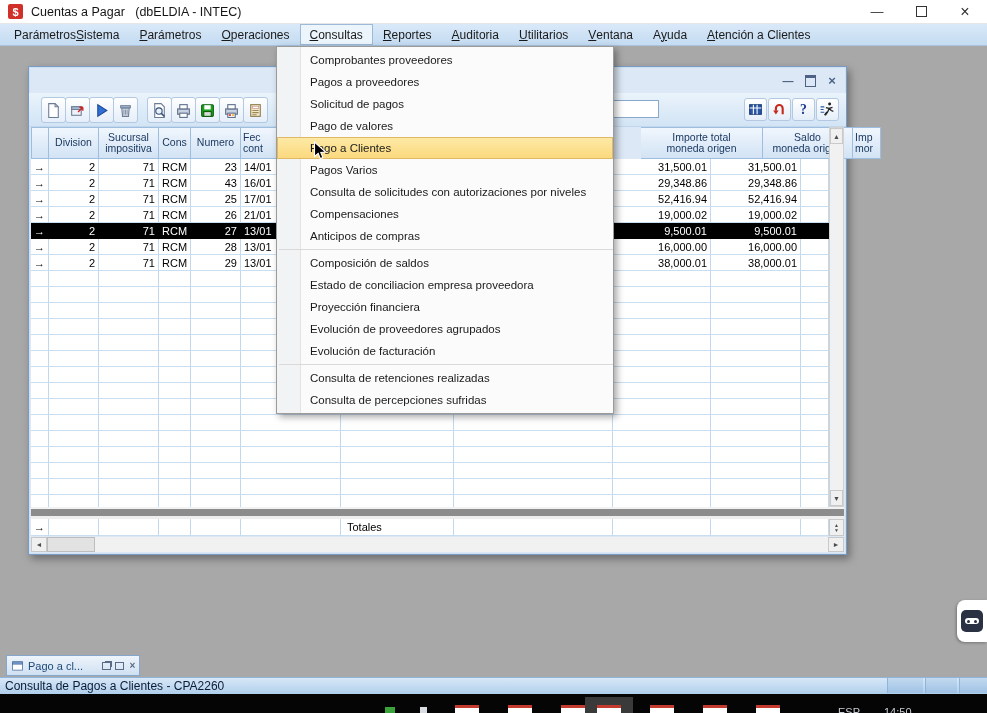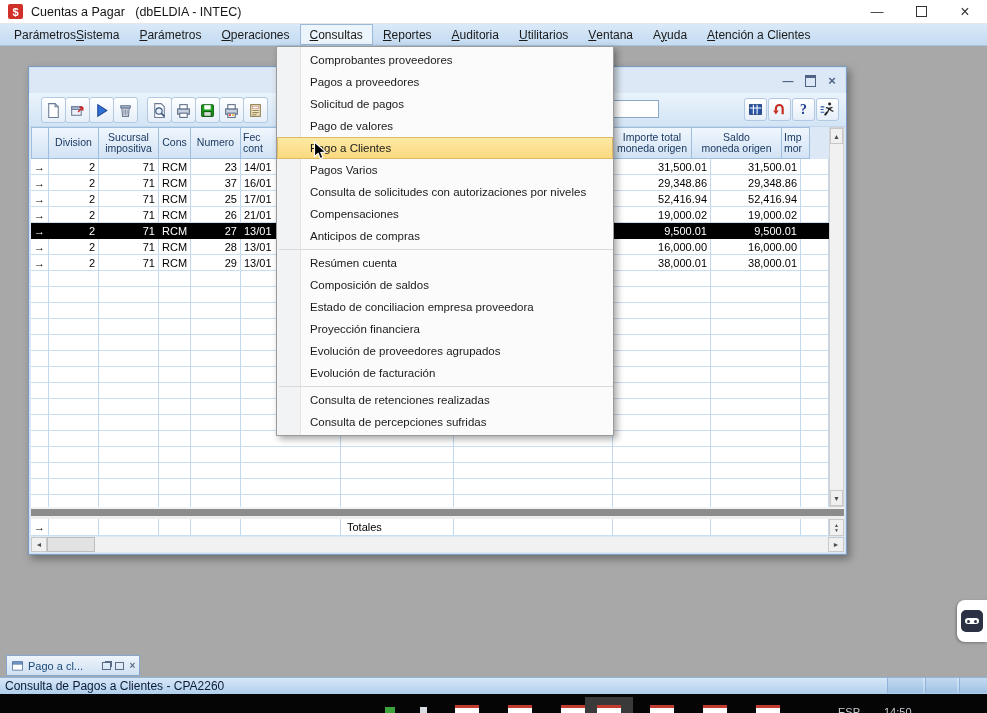--- a/index.html
+++ b/index.html
@@ -244,21 +244,21 @@
         <div class="gh-cell" style="width: 18px;"></div>
         <div class="gh-cell" style="width: 50px;">Division</div>
         <div class="gh-cell" style="width: 60px;">Sucursal
 impositiva</div>
         <div class="gh-cell" style="width: 32px;">Cons</div>
         <div class="gh-cell" style="width: 50px;">Numero</div>
         <div class="gh-cell h-left" style="width: 100px;">Fec
 cont</div>
         <div class="gh-cell" style="width: 113px;"></div>
         <div class="gh-cell" style="width: 159px;"></div>
-        <div class="gh-cell" style="width: 79px;">Importe total
+        <div class="gh-cell" style="width: 122px; margin-left: 28px;">Importe total
 moneda origen</div>
         <div class="gh-cell" style="width: 90px;">Saldo
 moneda origen</div>
         <div class="gh-cell h-left" style="width: 28px;">Imp
 mor</div>
       </div>
     <div class="grid-body" id="grid-body">
         <div class="g-row">
           <div class="g-cell arrow" style="width: 18px; justify-content: center;">→</div>
           <div class="g-cell" style="width: 50px; justify-content: flex-end;">2</div>
@@ -270,21 +270,21 @@
           <div class="g-cell" style="width: 159px; justify-content: flex-start;"></div>
           <div class="g-cell" style="width: 98px; justify-content: flex-end;">31,500.01</div>
           <div class="g-cell" style="width: 90px; justify-content: flex-end;">31,500.01</div>
           <div class="g-cell" style="width: 28px; justify-content: flex-start;"></div>
         </div>
         <div class="g-row">
           <div class="g-cell arrow" style="width: 18px; justify-content: center;">→</div>
           <div class="g-cell" style="width: 50px; justify-content: flex-end;">2</div>
           <div class="g-cell" style="width: 60px; justify-content: flex-end;">71</div>
           <div class="g-cell" style="width: 32px; justify-content: flex-start;">RCM</div>
-          <div class="g-cell" style="width: 50px; justify-content: flex-end;">37</div>
+          <div class="g-cell" style="width: 50px; justify-content: flex-end;">43</div>
           <div class="g-cell" style="width: 100px; justify-content: flex-start;">16/01</div>
           <div class="g-cell" style="width: 113px; justify-content: flex-start;"></div>
           <div class="g-cell" style="width: 159px; justify-content: flex-start;"></div>
           <div class="g-cell" style="width: 98px; justify-content: flex-end;">29,348.86</div>
           <div class="g-cell" style="width: 90px; justify-content: flex-end;">29,348.86</div>
           <div class="g-cell" style="width: 28px; justify-content: flex-start;"></div>
         </div>
         <div class="g-row">
           <div class="g-cell arrow" style="width: 18px; justify-content: center;">→</div>
           <div class="g-cell" style="width: 50px; justify-content: flex-end;">2</div>
@@ -584,21 +584,20 @@
   <div class="dd-item">Comprobantes proveedores</div>
       <div class="dd-item">Pagos a proveedores</div>
       <div class="dd-item">Solicitud de pagos</div>
       <div class="dd-item">Pago de valores</div>
       <div class="dd-item highlighted">Pago a Clientes</div>
       <div class="dd-item">Pagos Varios</div>
       <div class="dd-item">Consulta de solicitudes con autorizaciones por niveles</div>
       <div class="dd-item">Compensaciones</div>
       <div class="dd-item">Anticipos de compras</div>
       <div class="dd-sep"></div>
-      <div class="dd-item">Resúmen cuenta</div>
       <div class="dd-item">Composición de saldos</div>
       <div class="dd-item">Estado de conciliacion empresa proveedora</div>
       <div class="dd-item">Proyección financiera</div>
       <div class="dd-item">Evolución de proveedores agrupados</div>
       <div class="dd-item">Evolución de facturación</div>
       <div class="dd-sep"></div>
       <div class="dd-item">Consulta de retenciones realizadas</div>
       <div class="dd-item">Consulta de percepciones sufridas</div>
     </div>
 

